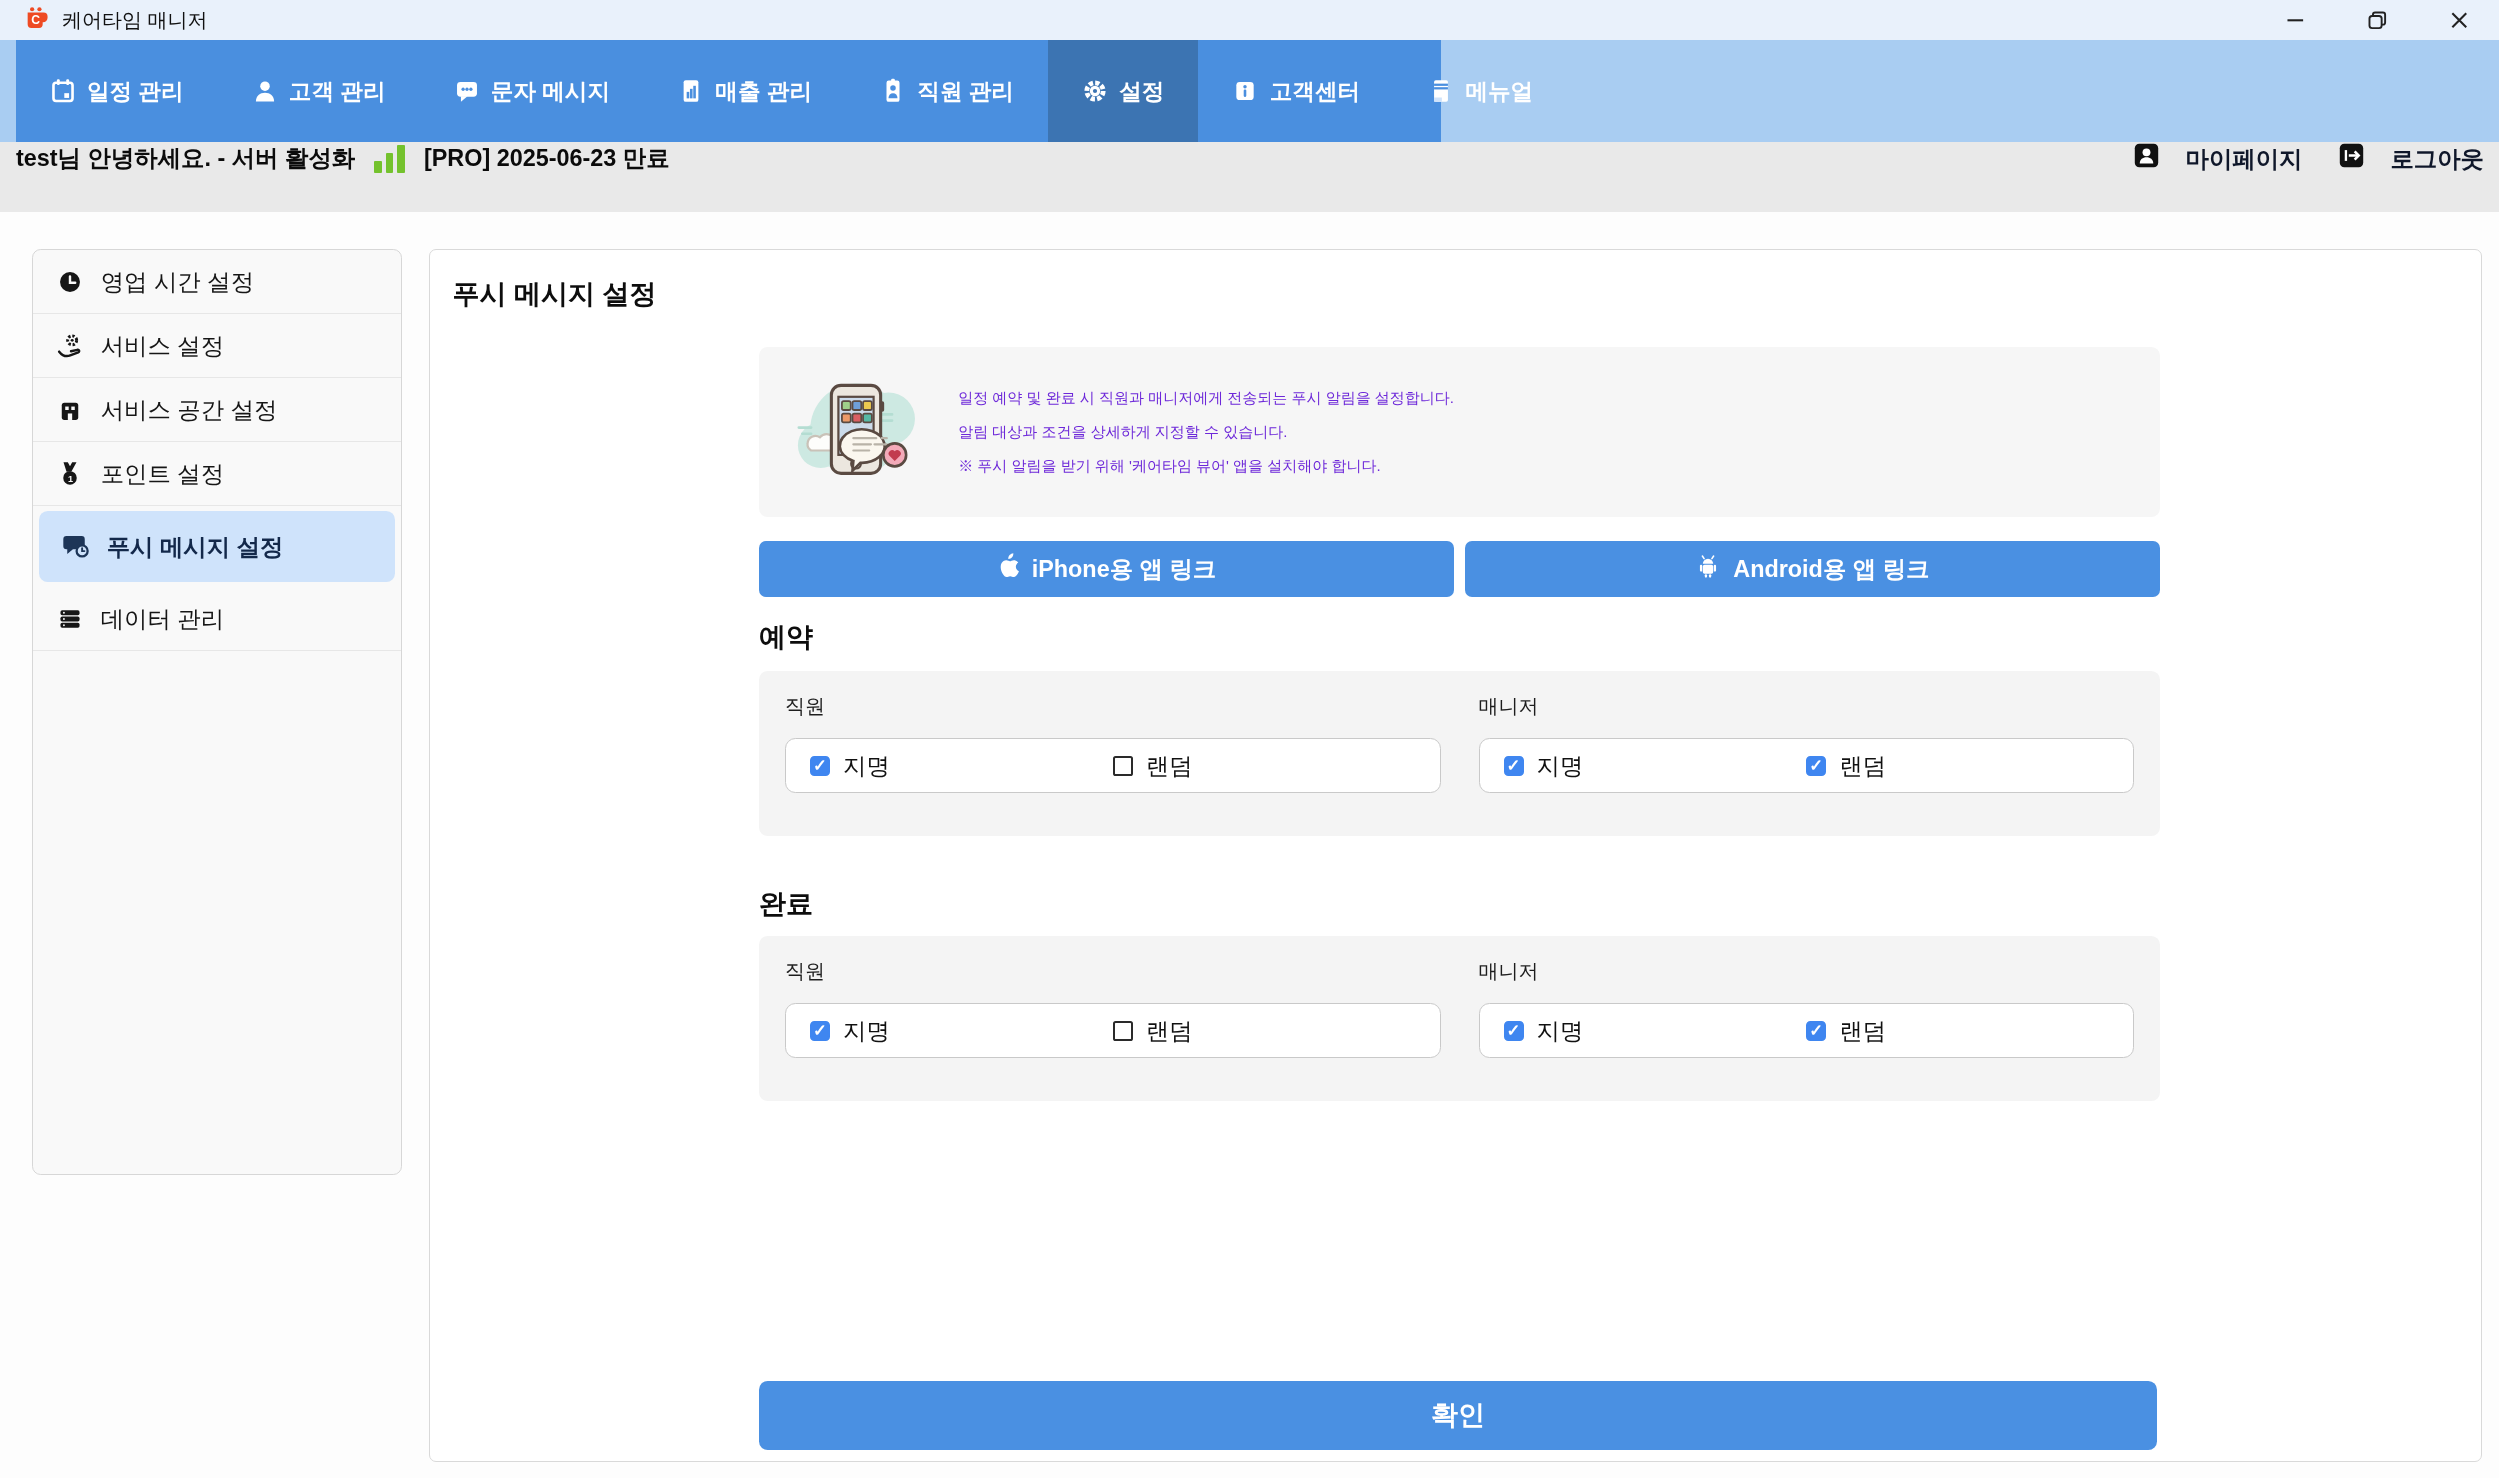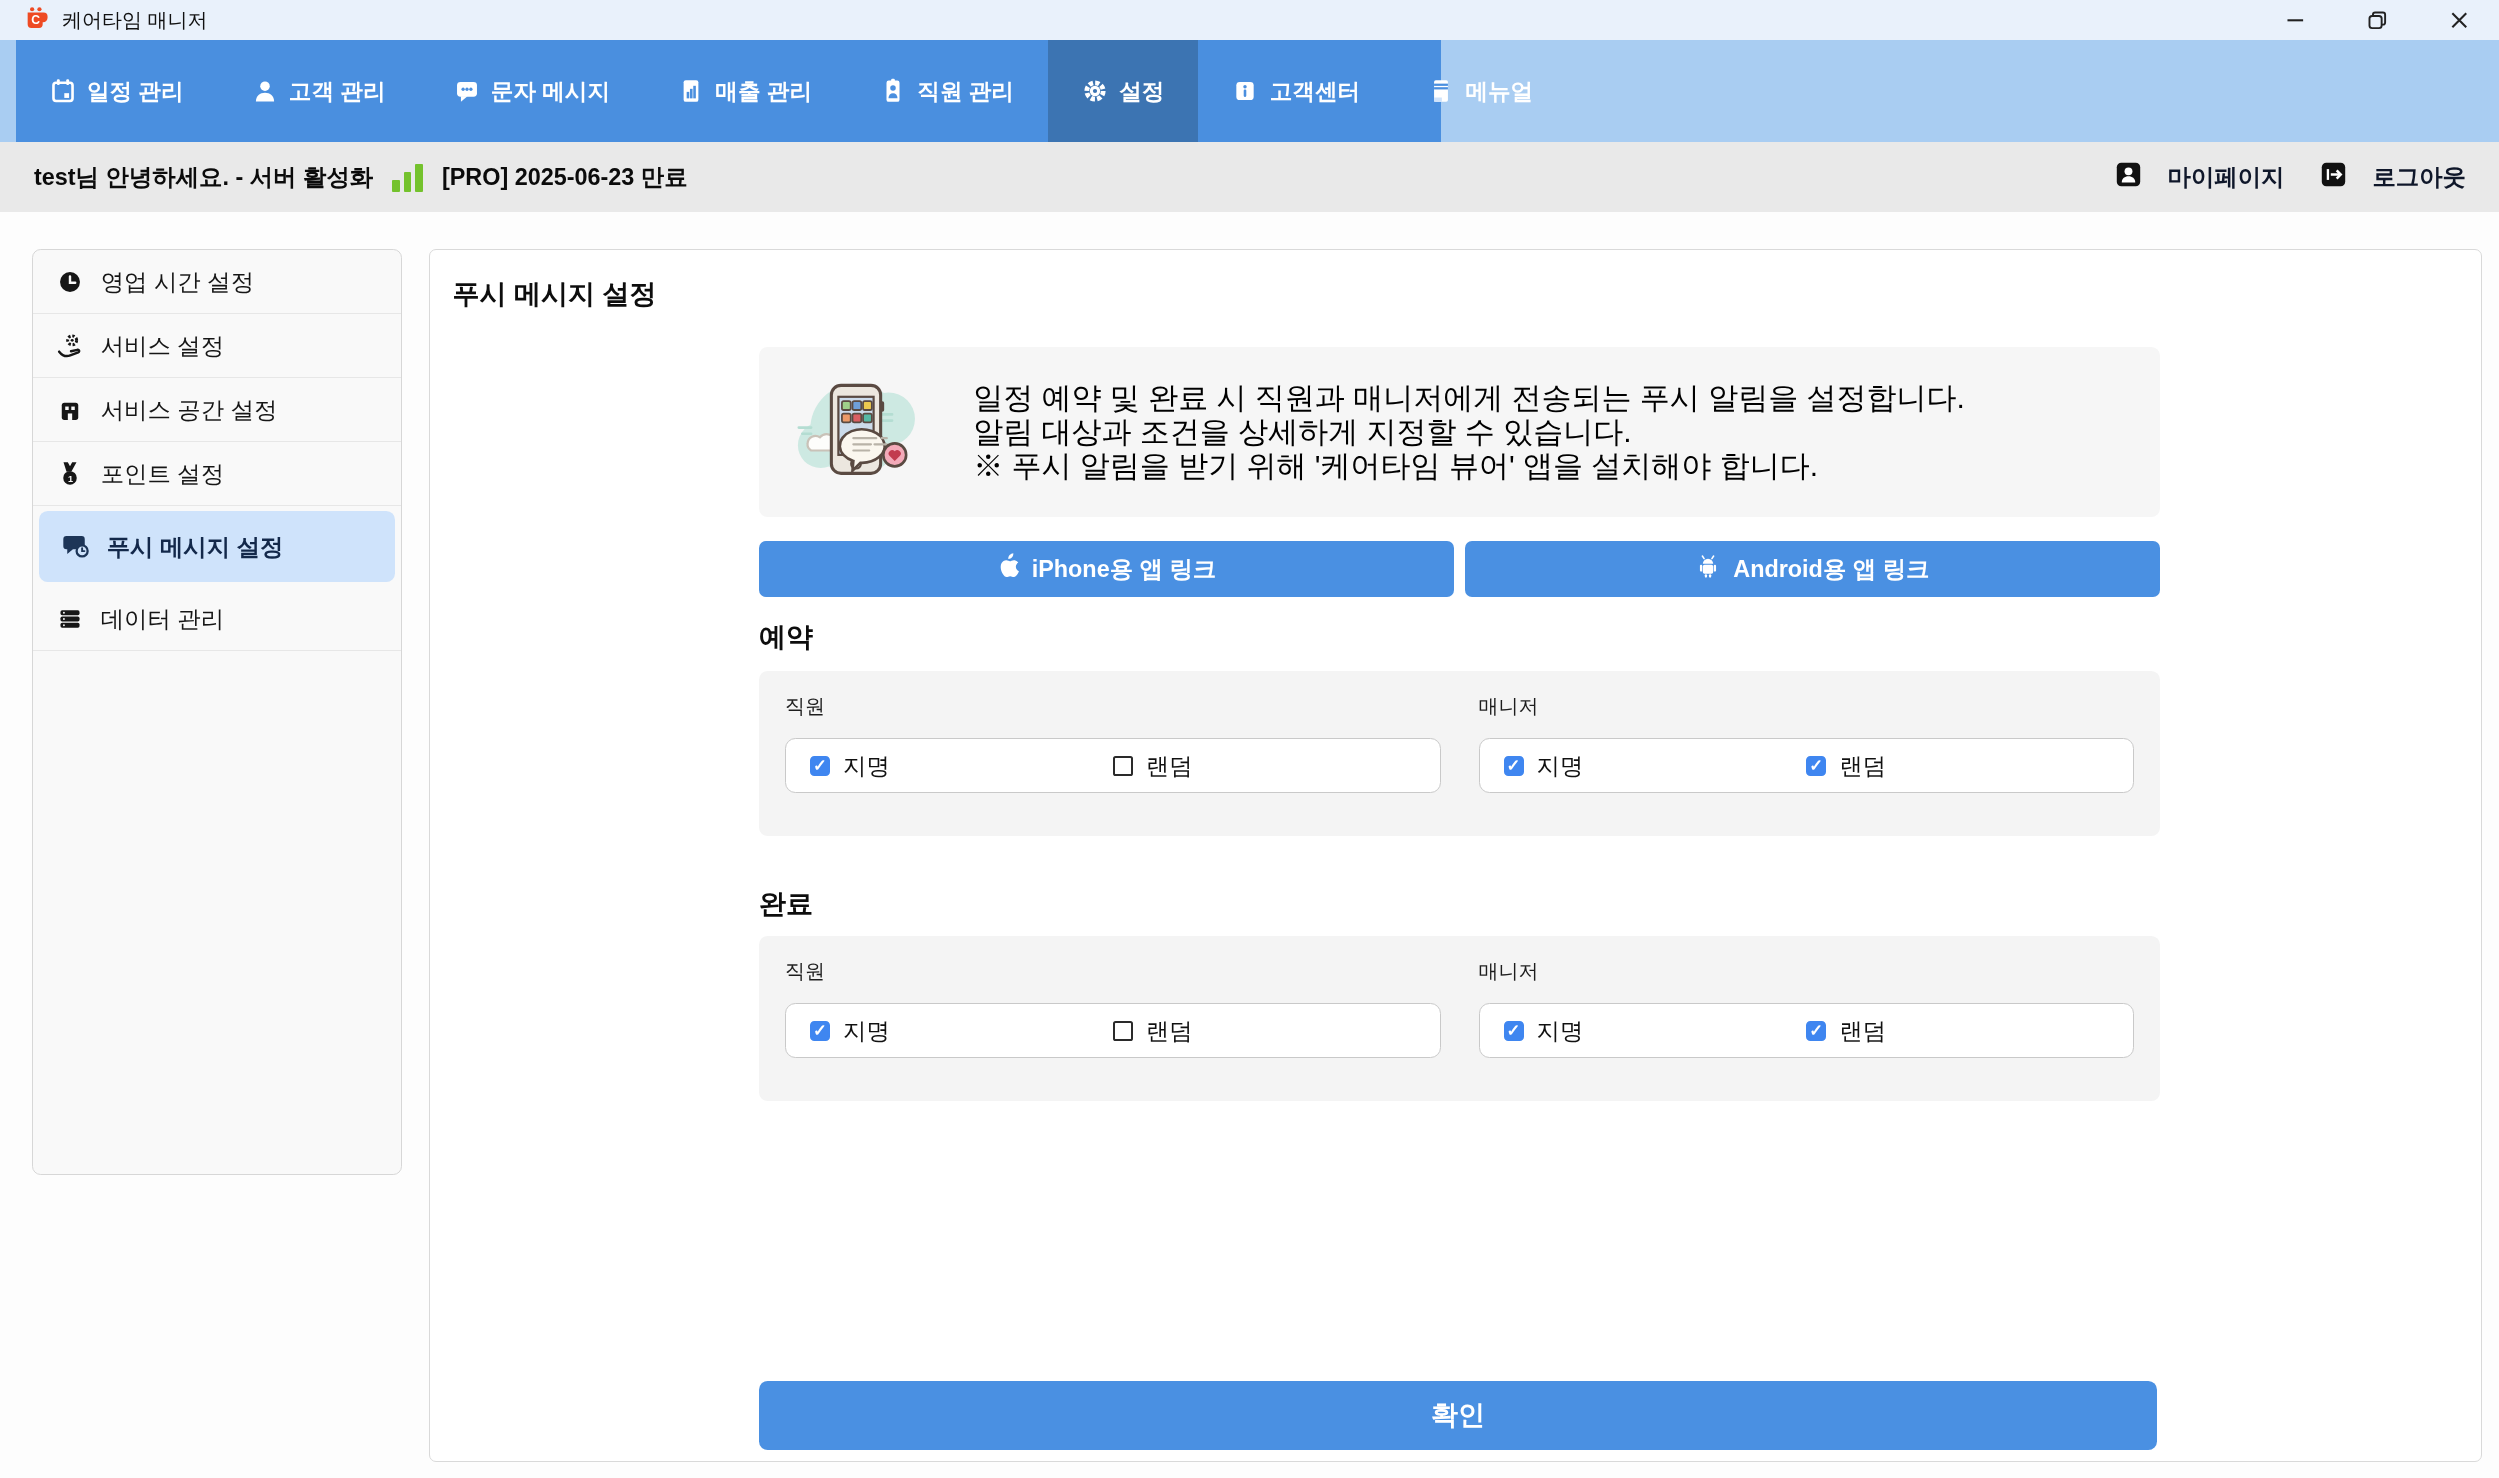--- a/index.html
+++ b/index.html
@@ -14,21 +14,21 @@
 
   
   .navbar { height:102px; background:#a9cdf2; display:flex; }
   .nav-inner { margin-left:15.6px; width:1425px; height:100%; background:#4a8fdf; display:flex; }
   .nav-tab { height:100%; display:flex; align-items:center; gap:11.3px; padding:0 34px;
     color:#fff; font-size:22.6px; font-weight:bold; white-space:nowrap; cursor:pointer; }
   .nav-tab.active { background:#3c74b2; }
   .nav-tab svg { display:block; }
 
   
-  .statusbar { height:70px; background:#e9e9e9; display:flex; align-items:center; padding:0 34px; }
+  .statusbar { height:70px; background:#e9e9e9; display:flex; align-items:flex-start; padding:0 16px; }
   .status-left { display:flex; align-items:center; gap:14px; font-size:23.4px; font-weight:bold; color:#0b0b0b; }
   .signal { display:flex; align-items:flex-end; gap:3.5px; height:29.5px; margin:0 5.2px; }
   .signal i { display:block; width:7.8px; background:#74c22d; border-radius:0.9px; }
   .signal i:nth-child(1){height:12px;} .signal i:nth-child(2){height:20px;} .signal i:nth-child(3){height:28px;}
   .status-right { margin-left:auto; display:flex; align-items:center; gap:36px; }
   .status-link { display:flex; align-items:center; gap:25px; font-size:23.4px; font-weight:bold; color:#0f172a; cursor:pointer; }
 
   
   .content { position:relative; height:1267px; }
   .side-card { position:absolute; left:32px; top:37px; width:370px; height:926px;
@@ -40,21 +40,21 @@
     margin:5.2px 6px; height:71px; color:#13284a; font-weight:bold; }
   .side-item.active .ic { color:#1d3557; }
 
   .main-card { position:absolute; left:429px; top:37px; width:2053px; height:1213px;
     background:#fff; border:0.9px solid #d9d9d9; border-radius:7px; }
   .main-title { font-size:27px; font-weight:bold; color:#0d0d0d; margin:26px 0 0 22.6px; }
 
   .info-box { margin:35px 321px 0 329px; height:170px; background:#f6f6f6; border-radius:8.7px;
     display:flex; align-items:center; padding:0 26px; }
   .info-art { width:132px; height:132px; flex:0 0 auto; margin-left:5.2px; }
-  .info-text { margin-left:51px; font-size:30px; color:#000000; line-height:34px; }
+  .info-text { margin-left:36px; font-size:15px; color:#6d28d9; line-height:34px; }
 
   .btn-row { margin:24px 321px 0 329px; display:flex; gap:10.4px; }
   .applink-btn { flex:1; height:56px; background:#4a90e2; border:none; border-radius:7px;
     color:#fff; font-size:23.4px; font-weight:bold; font-family:inherit;
     display:flex; align-items:center; justify-content:center; gap:12px; cursor:pointer; }
 
   .section-h { margin:22px 0 0 329px; font-size:27px; font-weight:bold; color:#0d0d0d; }
   .section-h.second { margin-top:50px; }
   .panel { margin:15.6px 321px 0 329px; height:165px; background:#f4f4f4; border-radius:8.7px;
     padding:22.6px 26px 0 26px; display:grid; grid-template-columns:1fr 1fr; column-gap:38px; }

